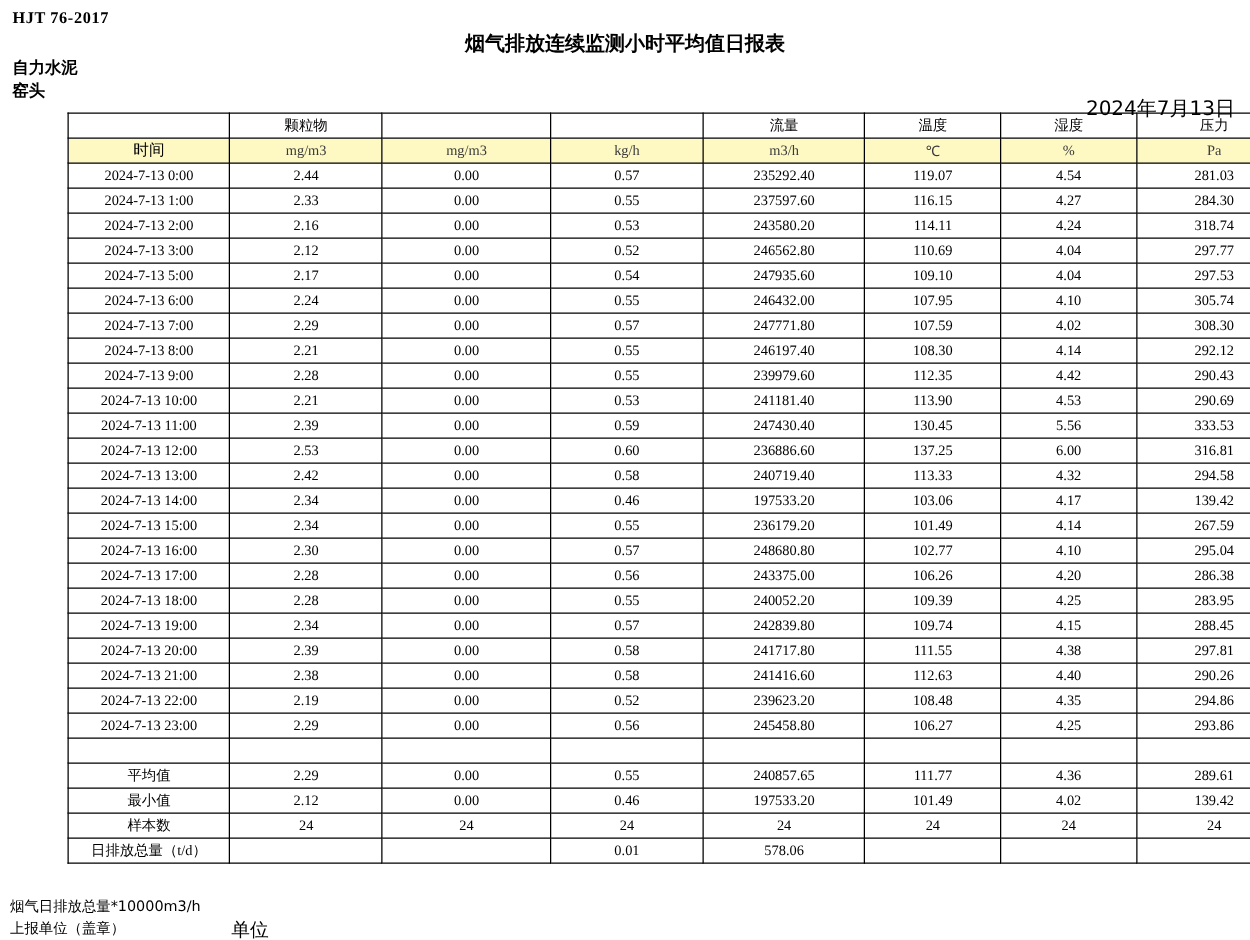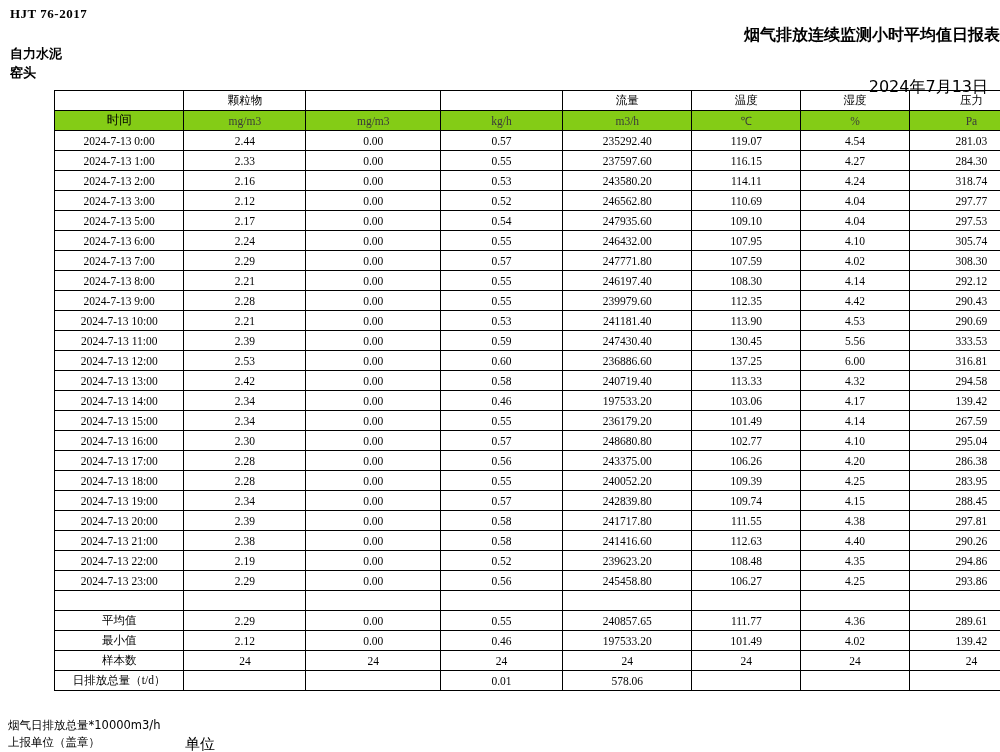--- a/index.html
+++ b/index.html
@@ -29,21 +29,21 @@
     font-size: 13px;
     font-weight: bold;
     letter-spacing: 0.5px;
     font-family: "Liberation Serif", serif;
   }
   .doc-title {
     position: absolute;
     left: 0;
     top: 25px;
     width: 1000px;
-    text-align: right;
+    text-align: center;
     font-size: 16px;
     font-weight: bold;
     font-family: "DejaVu Sans", sans-serif;
   }
   .company {
     position: absolute;
     left: 10px;
     top: 45px;
     font-size: 13px;
     font-weight: bold;
@@ -84,21 +84,21 @@
     padding: 0;
     font-family: "Liberation Serif", serif;
     white-space: nowrap;
   }
   .grp-row td {
     height: 25px;
     font-size: 12.5px;
     font-family: "DejaVu Sans", sans-serif;
   }
   .unit-row td {
-    background: #84cc16;
+    background: #fef9c3;
     height: 21px;
     font-size: 11px;
     color: #3a3a3a;
   }
   .unit-row td.timehdr {
     font-size: 12.5px;
     color: #000;
     font-family: "DejaVu Sans", sans-serif;
   }
   .blank-row td {

